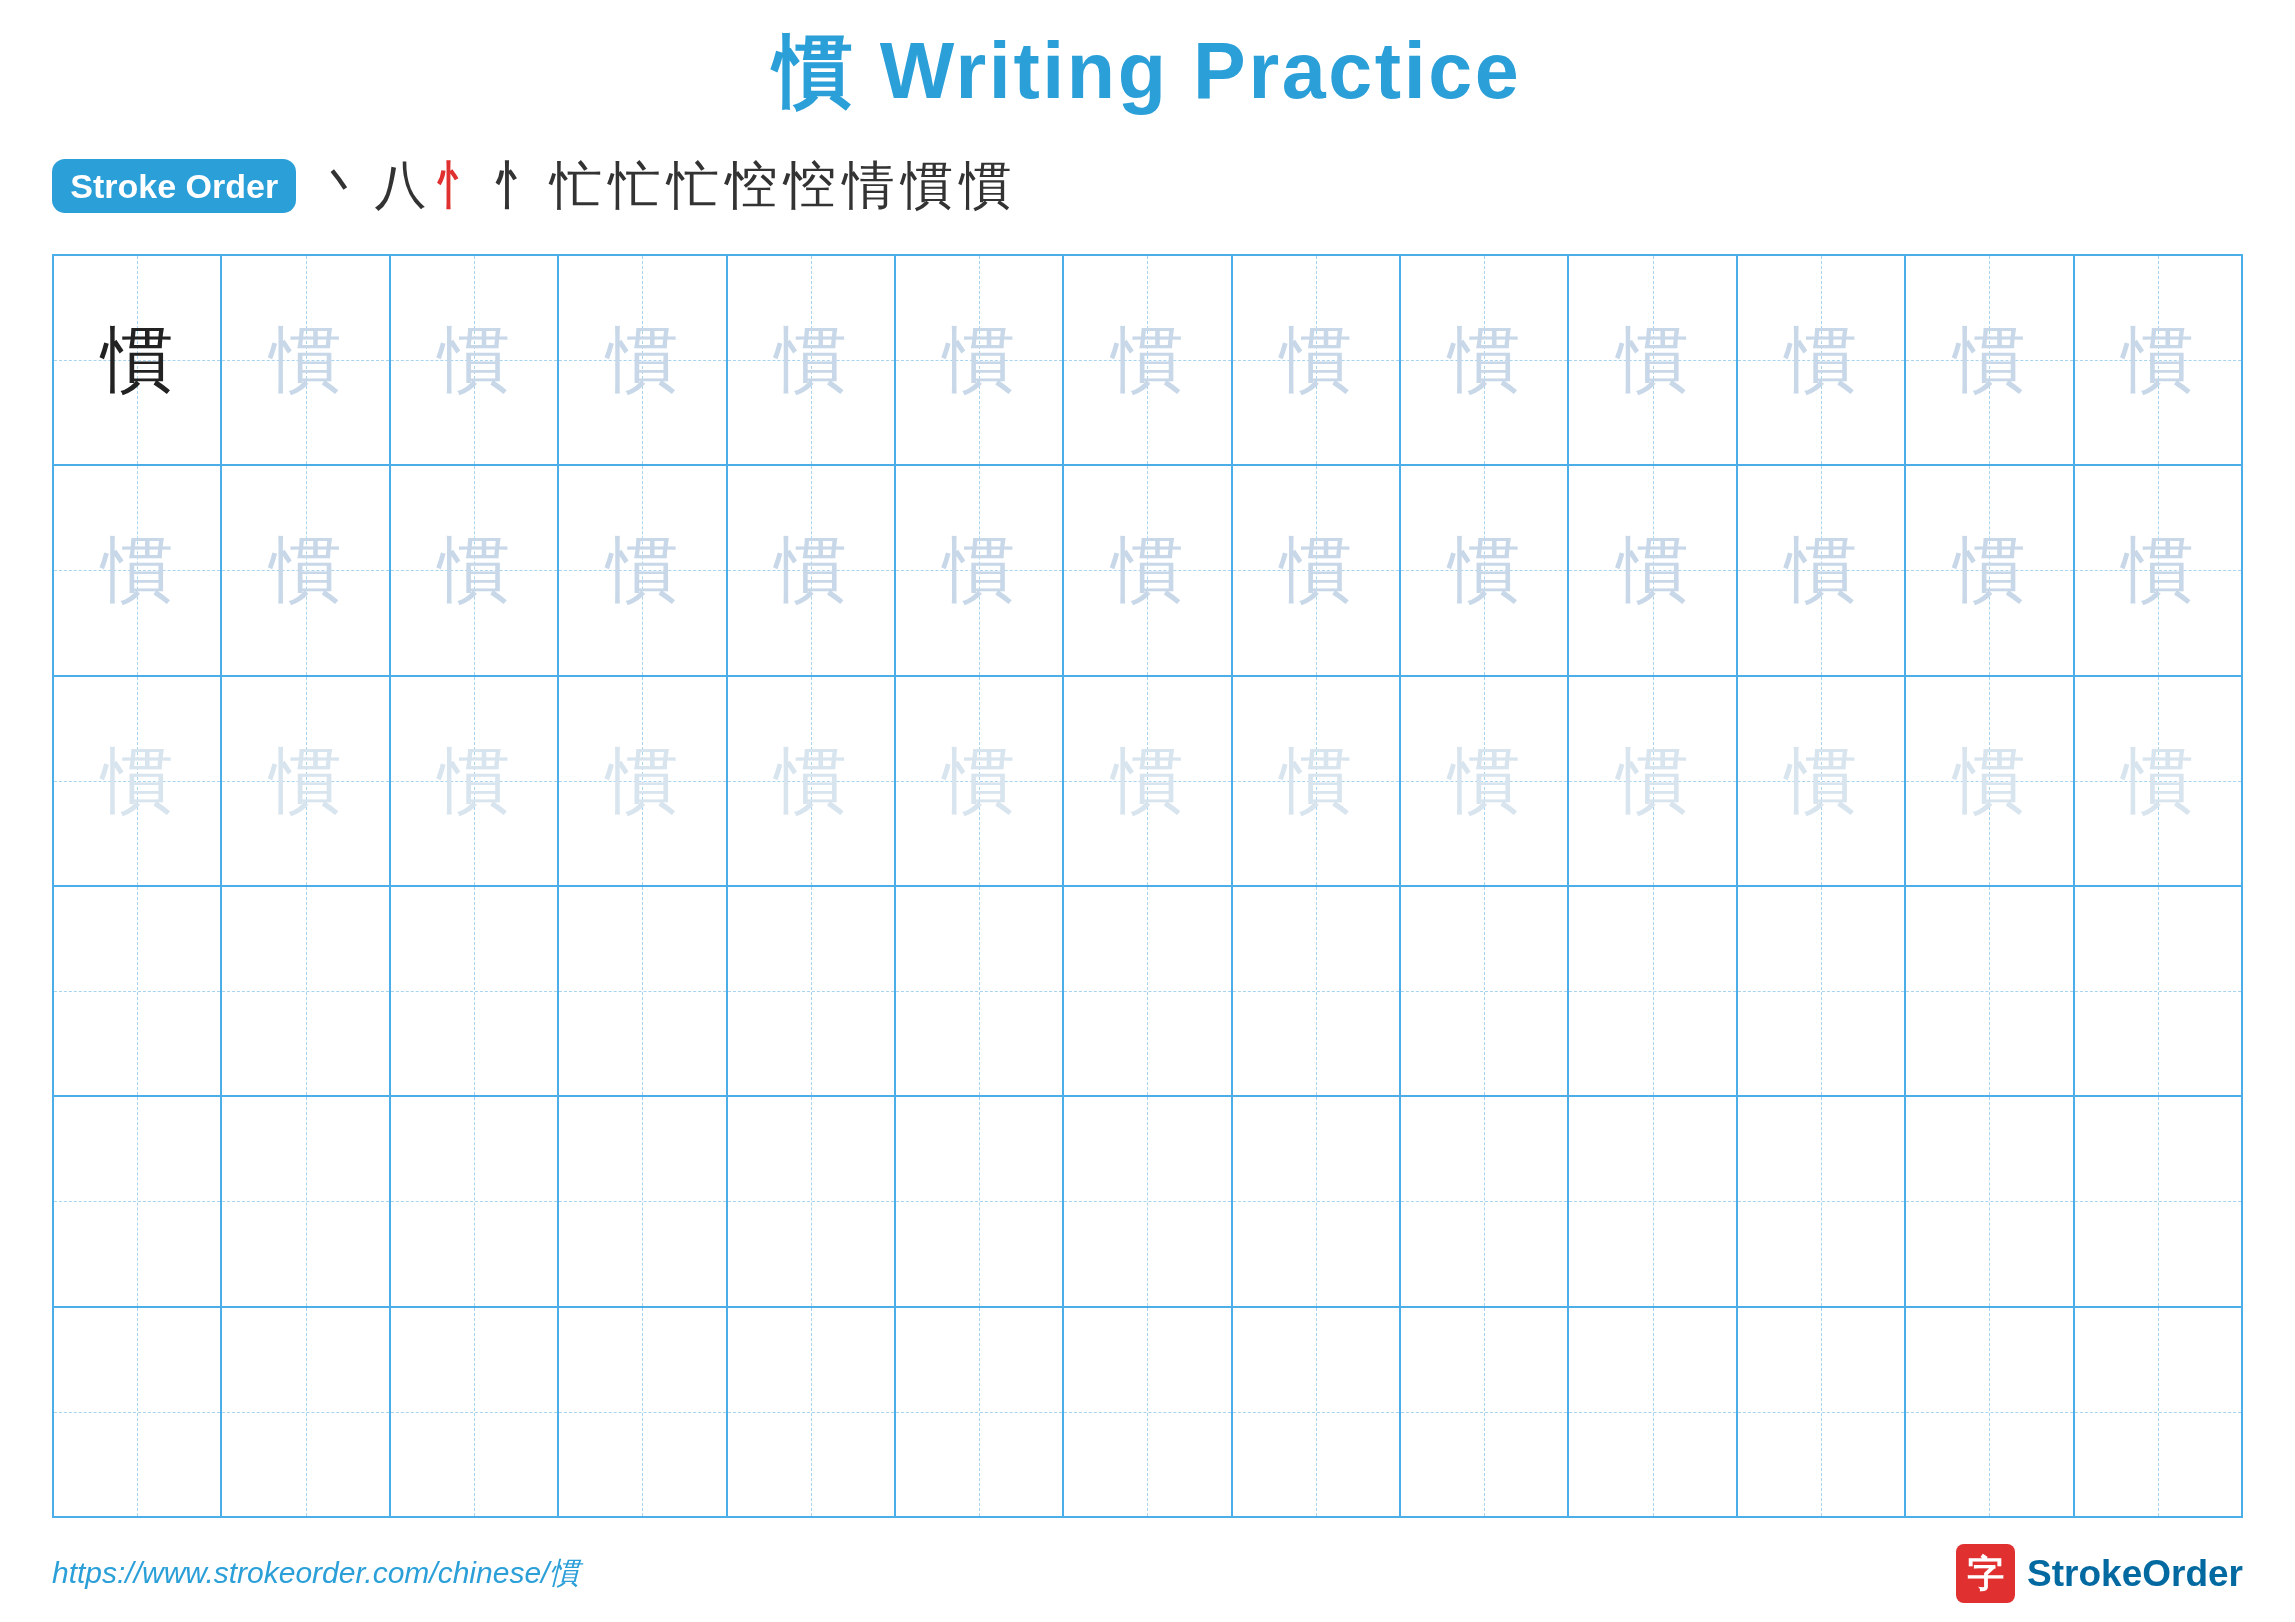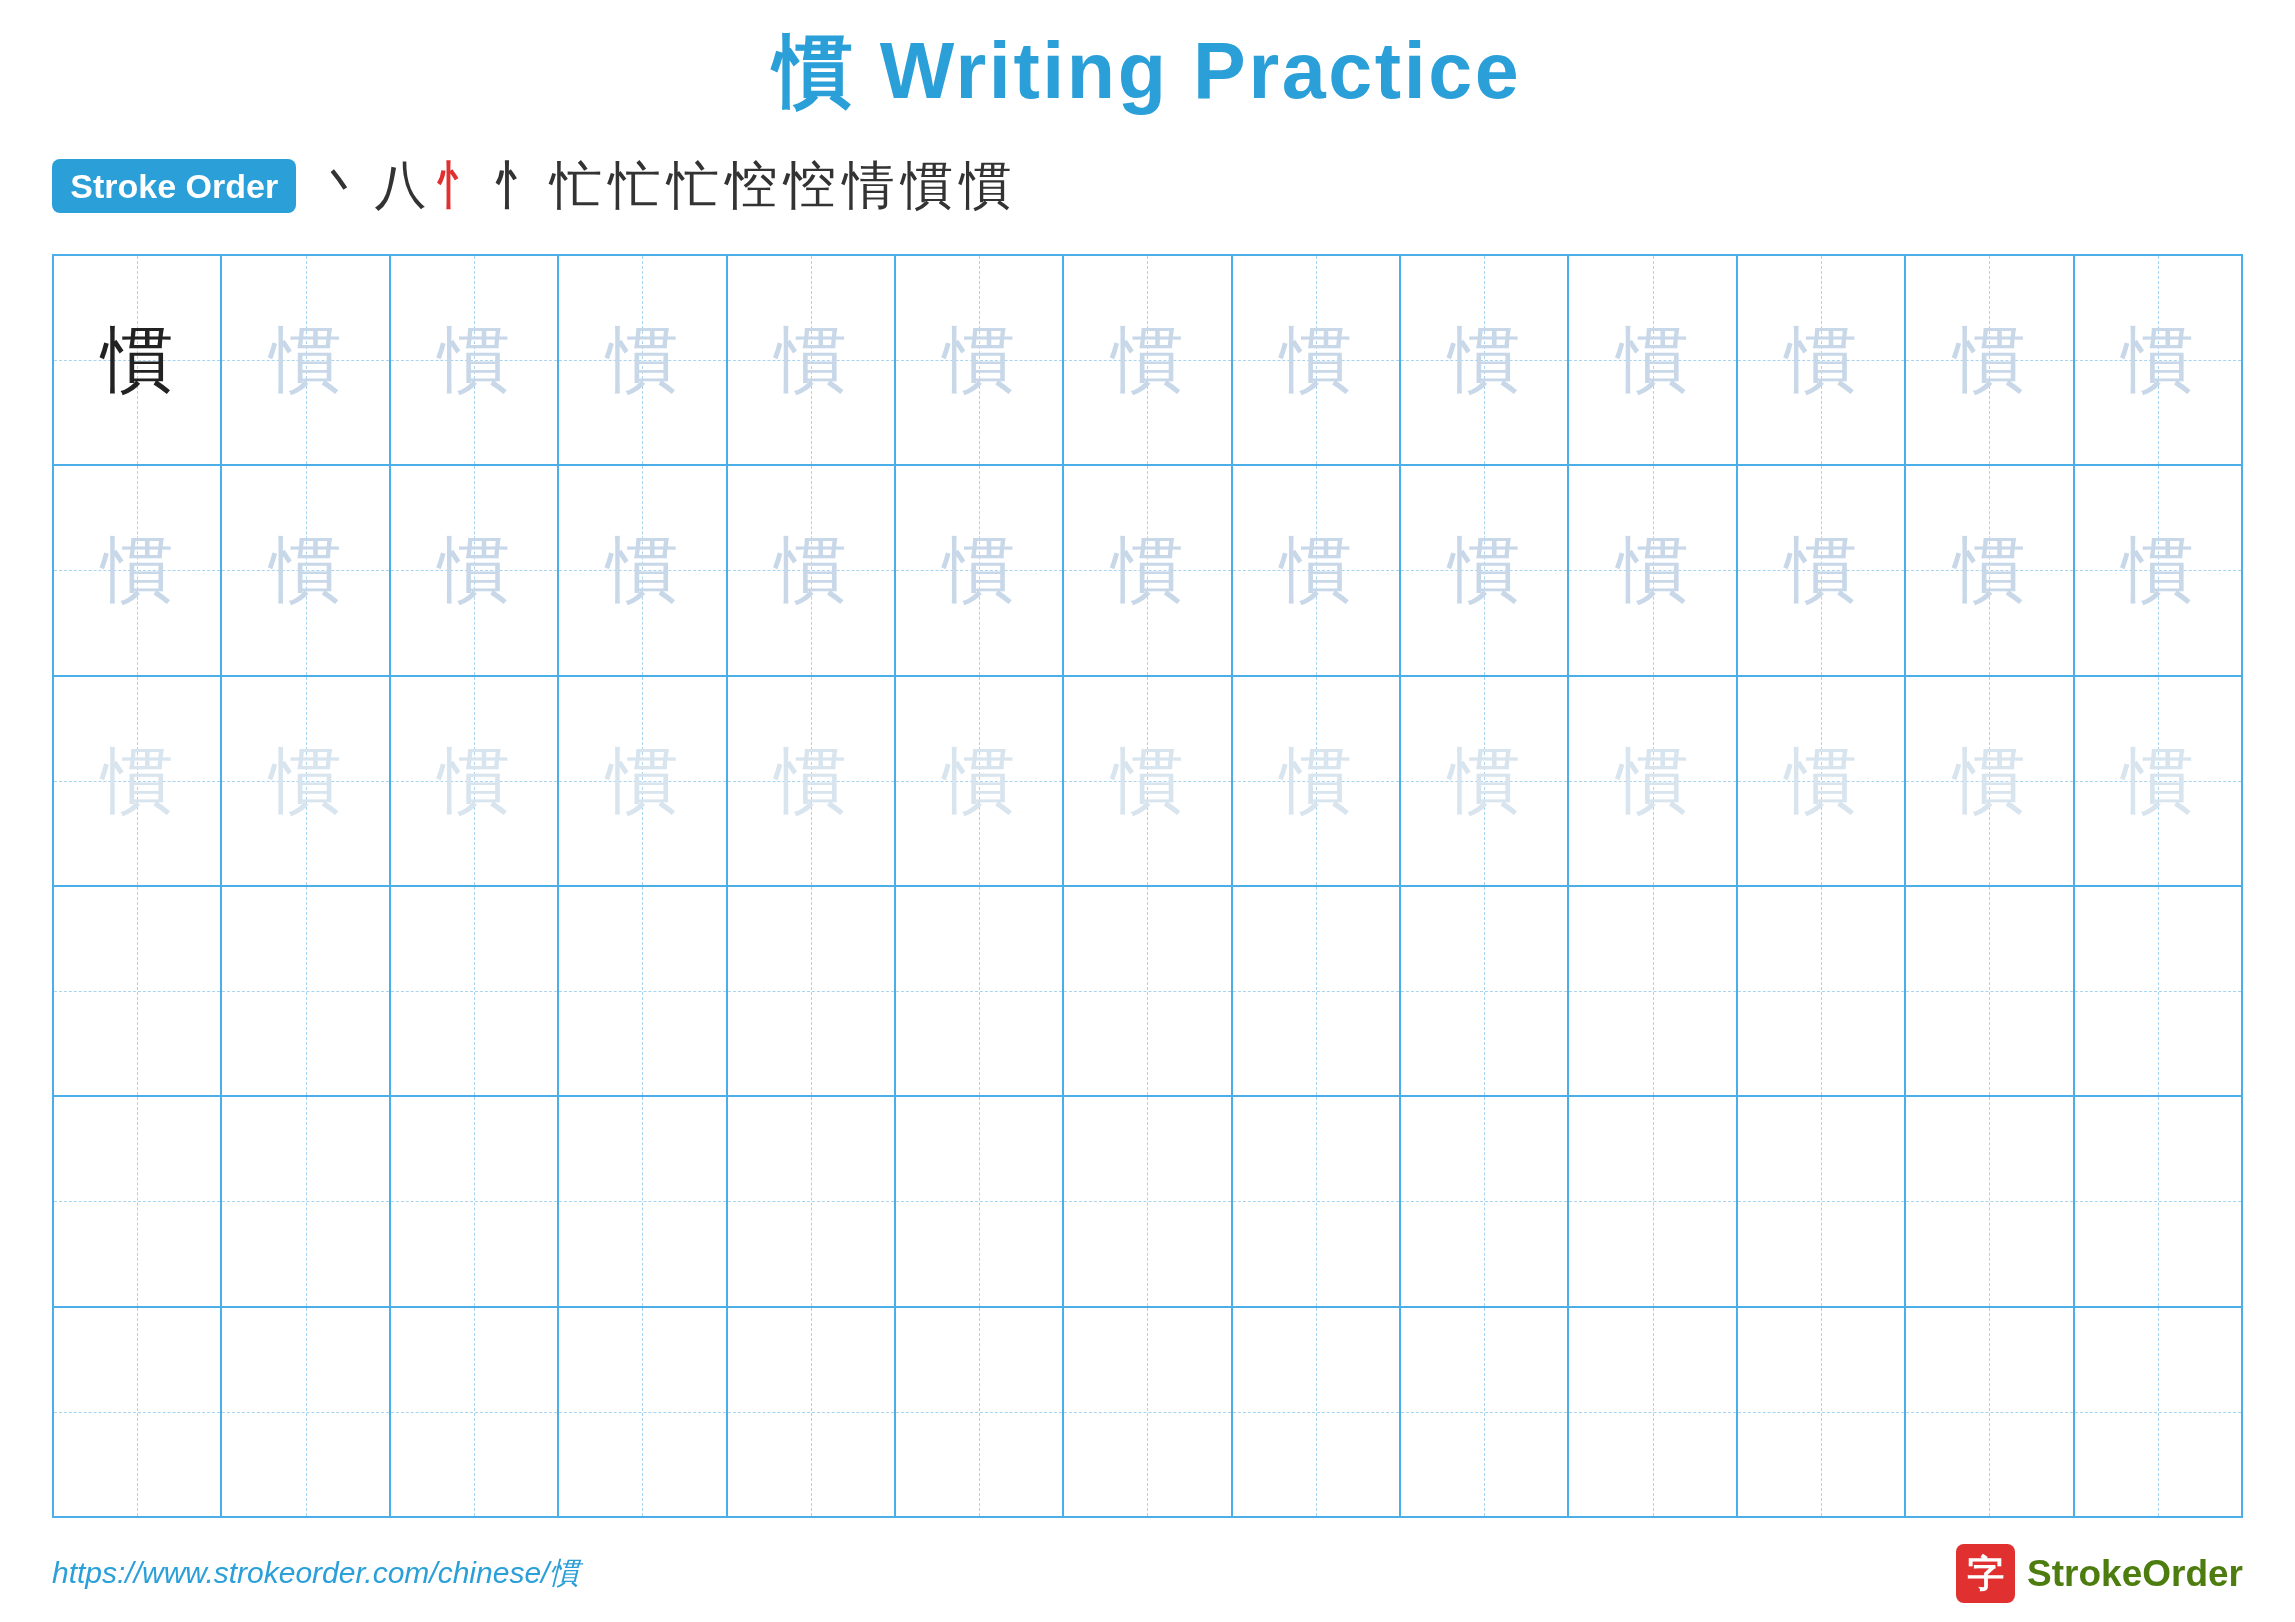--- a/index.html
+++ b/index.html
@@ -37,21 +37,21 @@
       margin-bottom: 33px;
       gap: 0px;
     }
 
     .stroke-order-badge {
       background-color: #2b9fd8;
       color: white;
       font-size: 34px;
       font-weight: bold;
       padding: 7.9px 18.3px;
-      border-radius: 8px;
+      border-radius: 13px;
       white-space: nowrap;
       margin-right: 19.6px;
     }
 
     .stroke-sequence {
       display: flex;
       align-items: center;
       gap: 6.5px;
       font-size: 52px;
     }
@@ -158,21 +158,21 @@
       justify-content: center;
       color: white;
       font-size: 37px;
       font-weight: bold;
       font-family: 'SimSun', serif;
     }
 
     .logo-text {
       font-size: 37px;
       font-weight: bold;
-      color: #4d7c0f;
+      color: #0369a1;
     }
   </style>
 </head>
 <body>
 
 <div class="page-container">
 
   <h1 class="title">慣 Writing Practice</h1>
 
   <div class="stroke-order-row">

